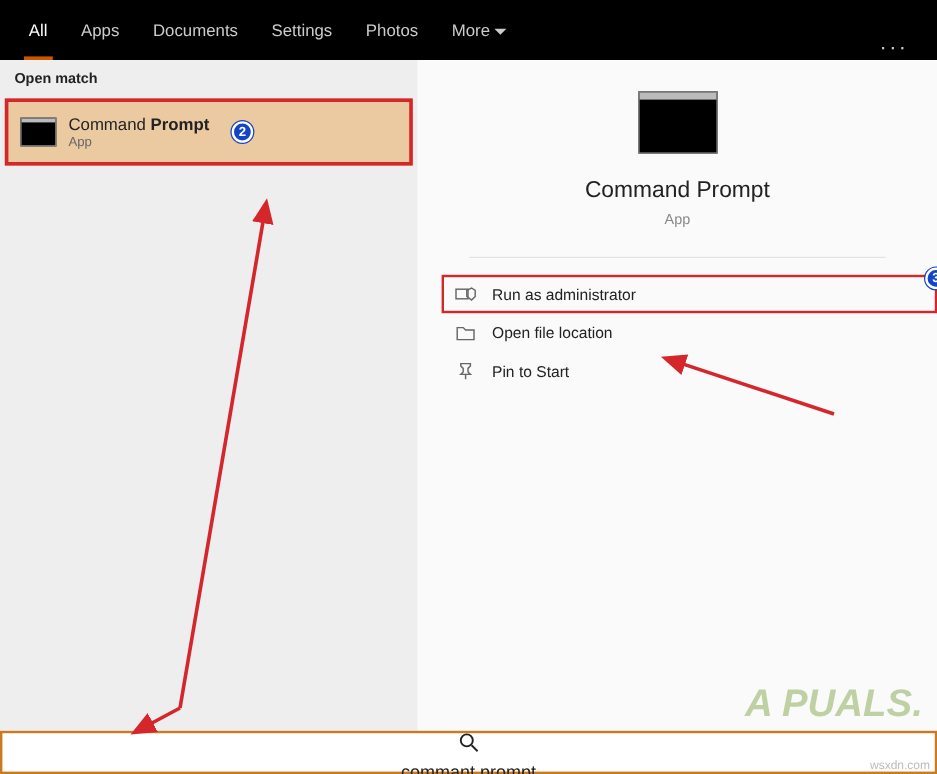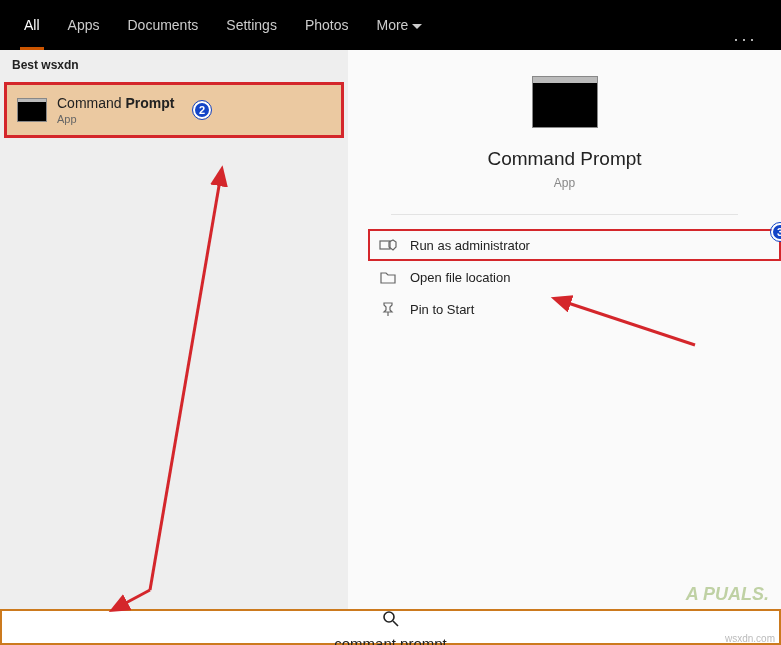--- a/index.html
+++ b/index.html
@@ -26,21 +26,21 @@
     .app-title { font-size: 19px; color: #222; margin-top: 20px; }
     .app-sub { font-size: 12px; color: #888; margin-top: 6px; }
     .divider { width: 80%; height: 1px; background: #e3e3e3; margin: 24px 0 14px 0; }
     .actions { width: 100%; padding-left: 20px; display: flex; flex-direction: column; }
     .action { display: flex; align-items: center; gap: 14px; padding: 8px 12px; font-size: 13px; color: #222; cursor: pointer; position: relative; }
     .action.highlight { border: 2px solid #d4262b; padding: 6px 10px; }
     .action .ico { width: 16px; height: 16px; display: flex; align-items: center; justify-content: center; }
     .searchbar { position: absolute; bottom: 0; left: 0; right: 0; height: 36px; border: 2px solid #cc7a1e; background: #fff; display: flex; align-items: center; padding: 0 8px; gap: 8px; flex-direction: column; }
     .searchbar .mag { width: 16px; height: 16px; }
     .searchbar .query { font-size: 15px; color: #222; flex: none; }
-    .watermark { position: absolute; right: 12px; bottom: 40px; font-size: 18px; font-weight: 700; color: rgba(120,160,60,0.45); font-style: italic; pointer-events:none; }
+    .watermark { position: absolute; right: 12px; bottom: 40px; font-size: 32px; font-weight: 700; color: rgba(120,160,60,0.45); font-style: italic; pointer-events:none; }
     .srcurl { position: absolute; right: 6px; bottom: 1px; font-size: 10px; color: rgba(140,140,140,0.6); pointer-events:none;}
     .badge { display:inline-flex; width:18px; height:18px; border-radius:50%; background:#1344c7; border:2px solid #fff; outline:1px solid #1344c7; color:#fff; font-size:11px; font-weight:bold; align-items:center; justify-content:center; }
     .arrow { position:absolute; pointer-events:none; }
     svg { overflow: visible; }
   </style>
 </head>
 <body>
 
 <div class="topbar">
   <div class="tabs">
@@ -56,21 +56,21 @@
             <path d="M0 0 L5 5 L10 0 Z" fill="#ccc"></path>
           </svg>
       </span>
     </div>
   </div>
   <div class="ellipsis">···</div>
 </div>
 
 <div class="content">
   <div class="left">
-    <div class="section-label">Best wsxdn</div>
+    <div class="section-label">Open match</div>
     <div class="result-row">
       <div class="result-icon"></div>
       <div class="result-text">
         <div class="result-title">
           <span>Command </span><b>Prompt</b>
         </div>
         <div class="result-sub">App</div>
       </div>
       <span class="badge" style="position:absolute;right:130px;top:16px;">2</span>
     </div>

